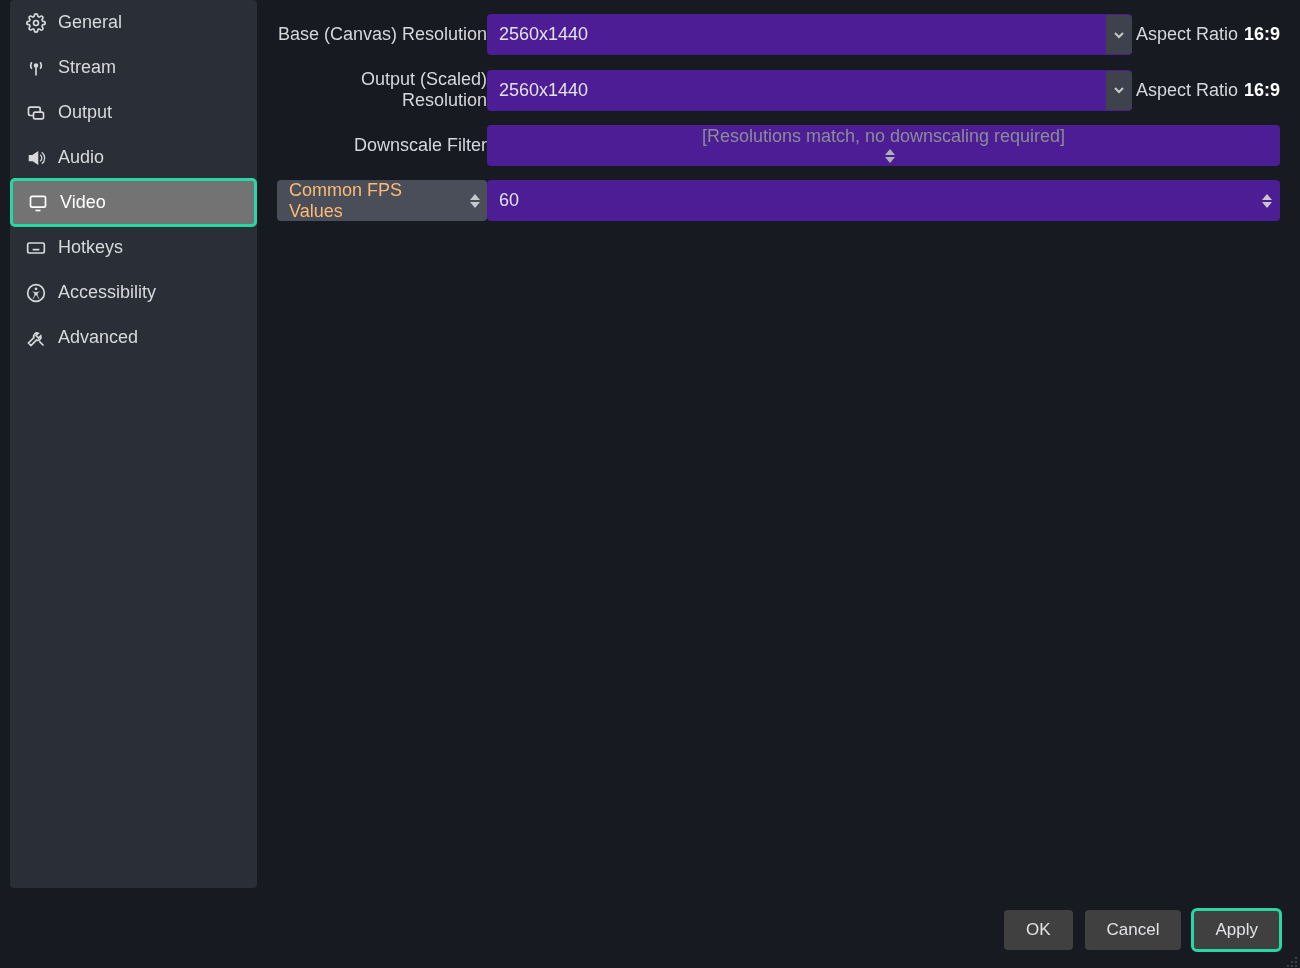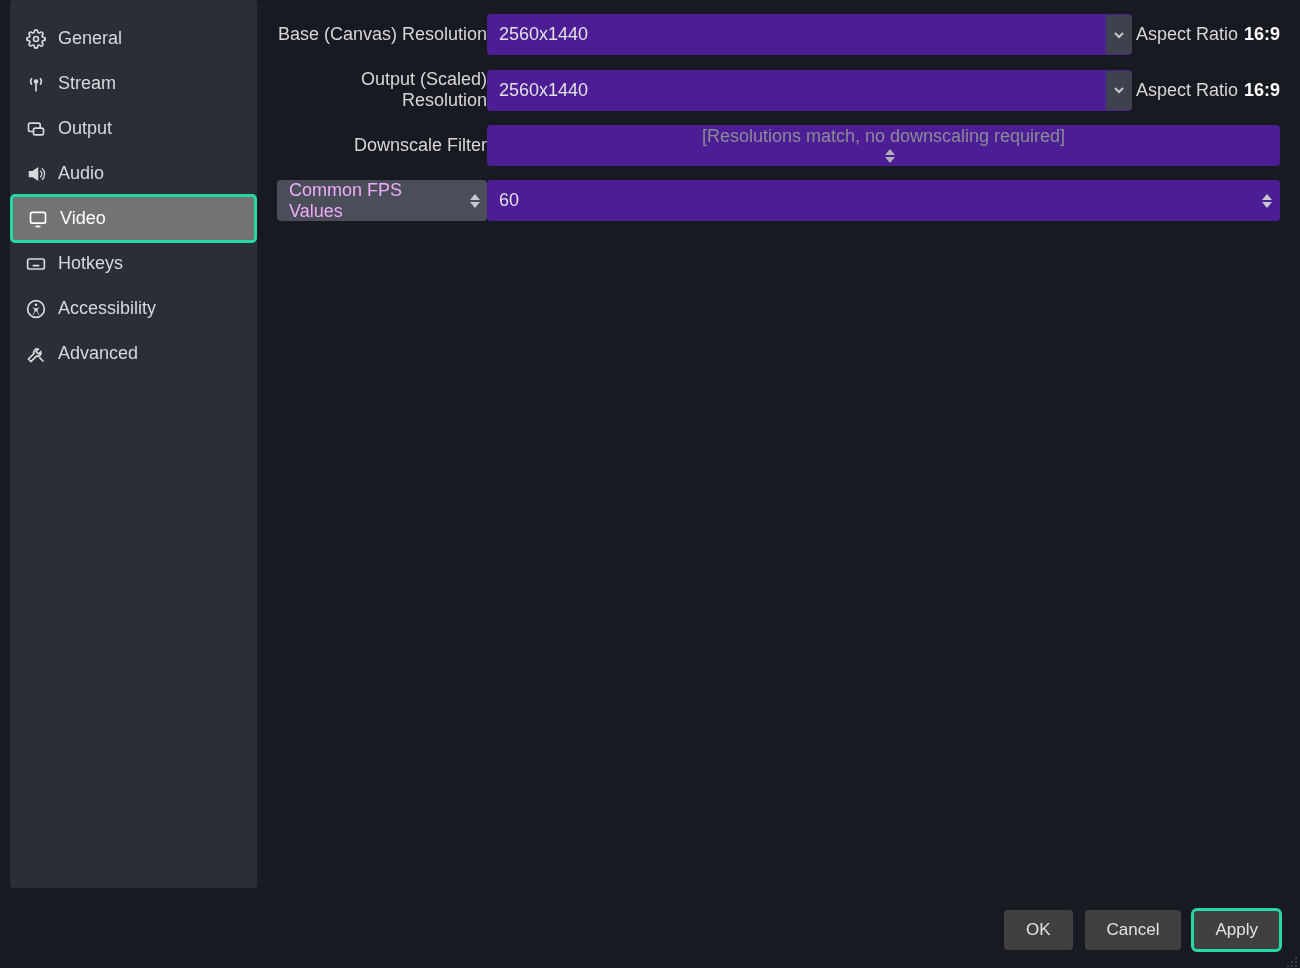--- a/index.html
+++ b/index.html
@@ -12,21 +12,20 @@
   }
   .app {
     display: flex;
     width: 100%;
     height: 100%;
   }
   
   .sidebar {
     width: 247px;
     background: #2a2e37;
-    padding-top: 16px;
     margin: 0 0 80px 10px;
     border-radius: 4px;
     flex-shrink: 0;
     position: relative;
   }
   .sidebar-item {
     display: flex;
     align-items: center;
     gap: 12px;
     padding: 12px 16px;
@@ -125,21 +124,21 @@
   .fps-selector {
     display: flex;
     align-items: center;
     background: #4a4e58;
     border-radius: 4px;
     height: 41px;
     padding: 0 12px;
     gap: 8px;
     margin-left: auto;
   }
-  .fps-selector .lbl { color: #f0abfc; font-size: 18px; }
+  .fps-selector .lbl { color: #fdba74; font-size: 18px; }
   .filler210 { width: 210px; flex-shrink: 0; display:flex; justify-content:flex-end; }
   
   .footer {
     position: absolute;
     right: 20px;
     bottom: 18px;
     display: flex;
     gap: 12px;
   }
   .btn {

